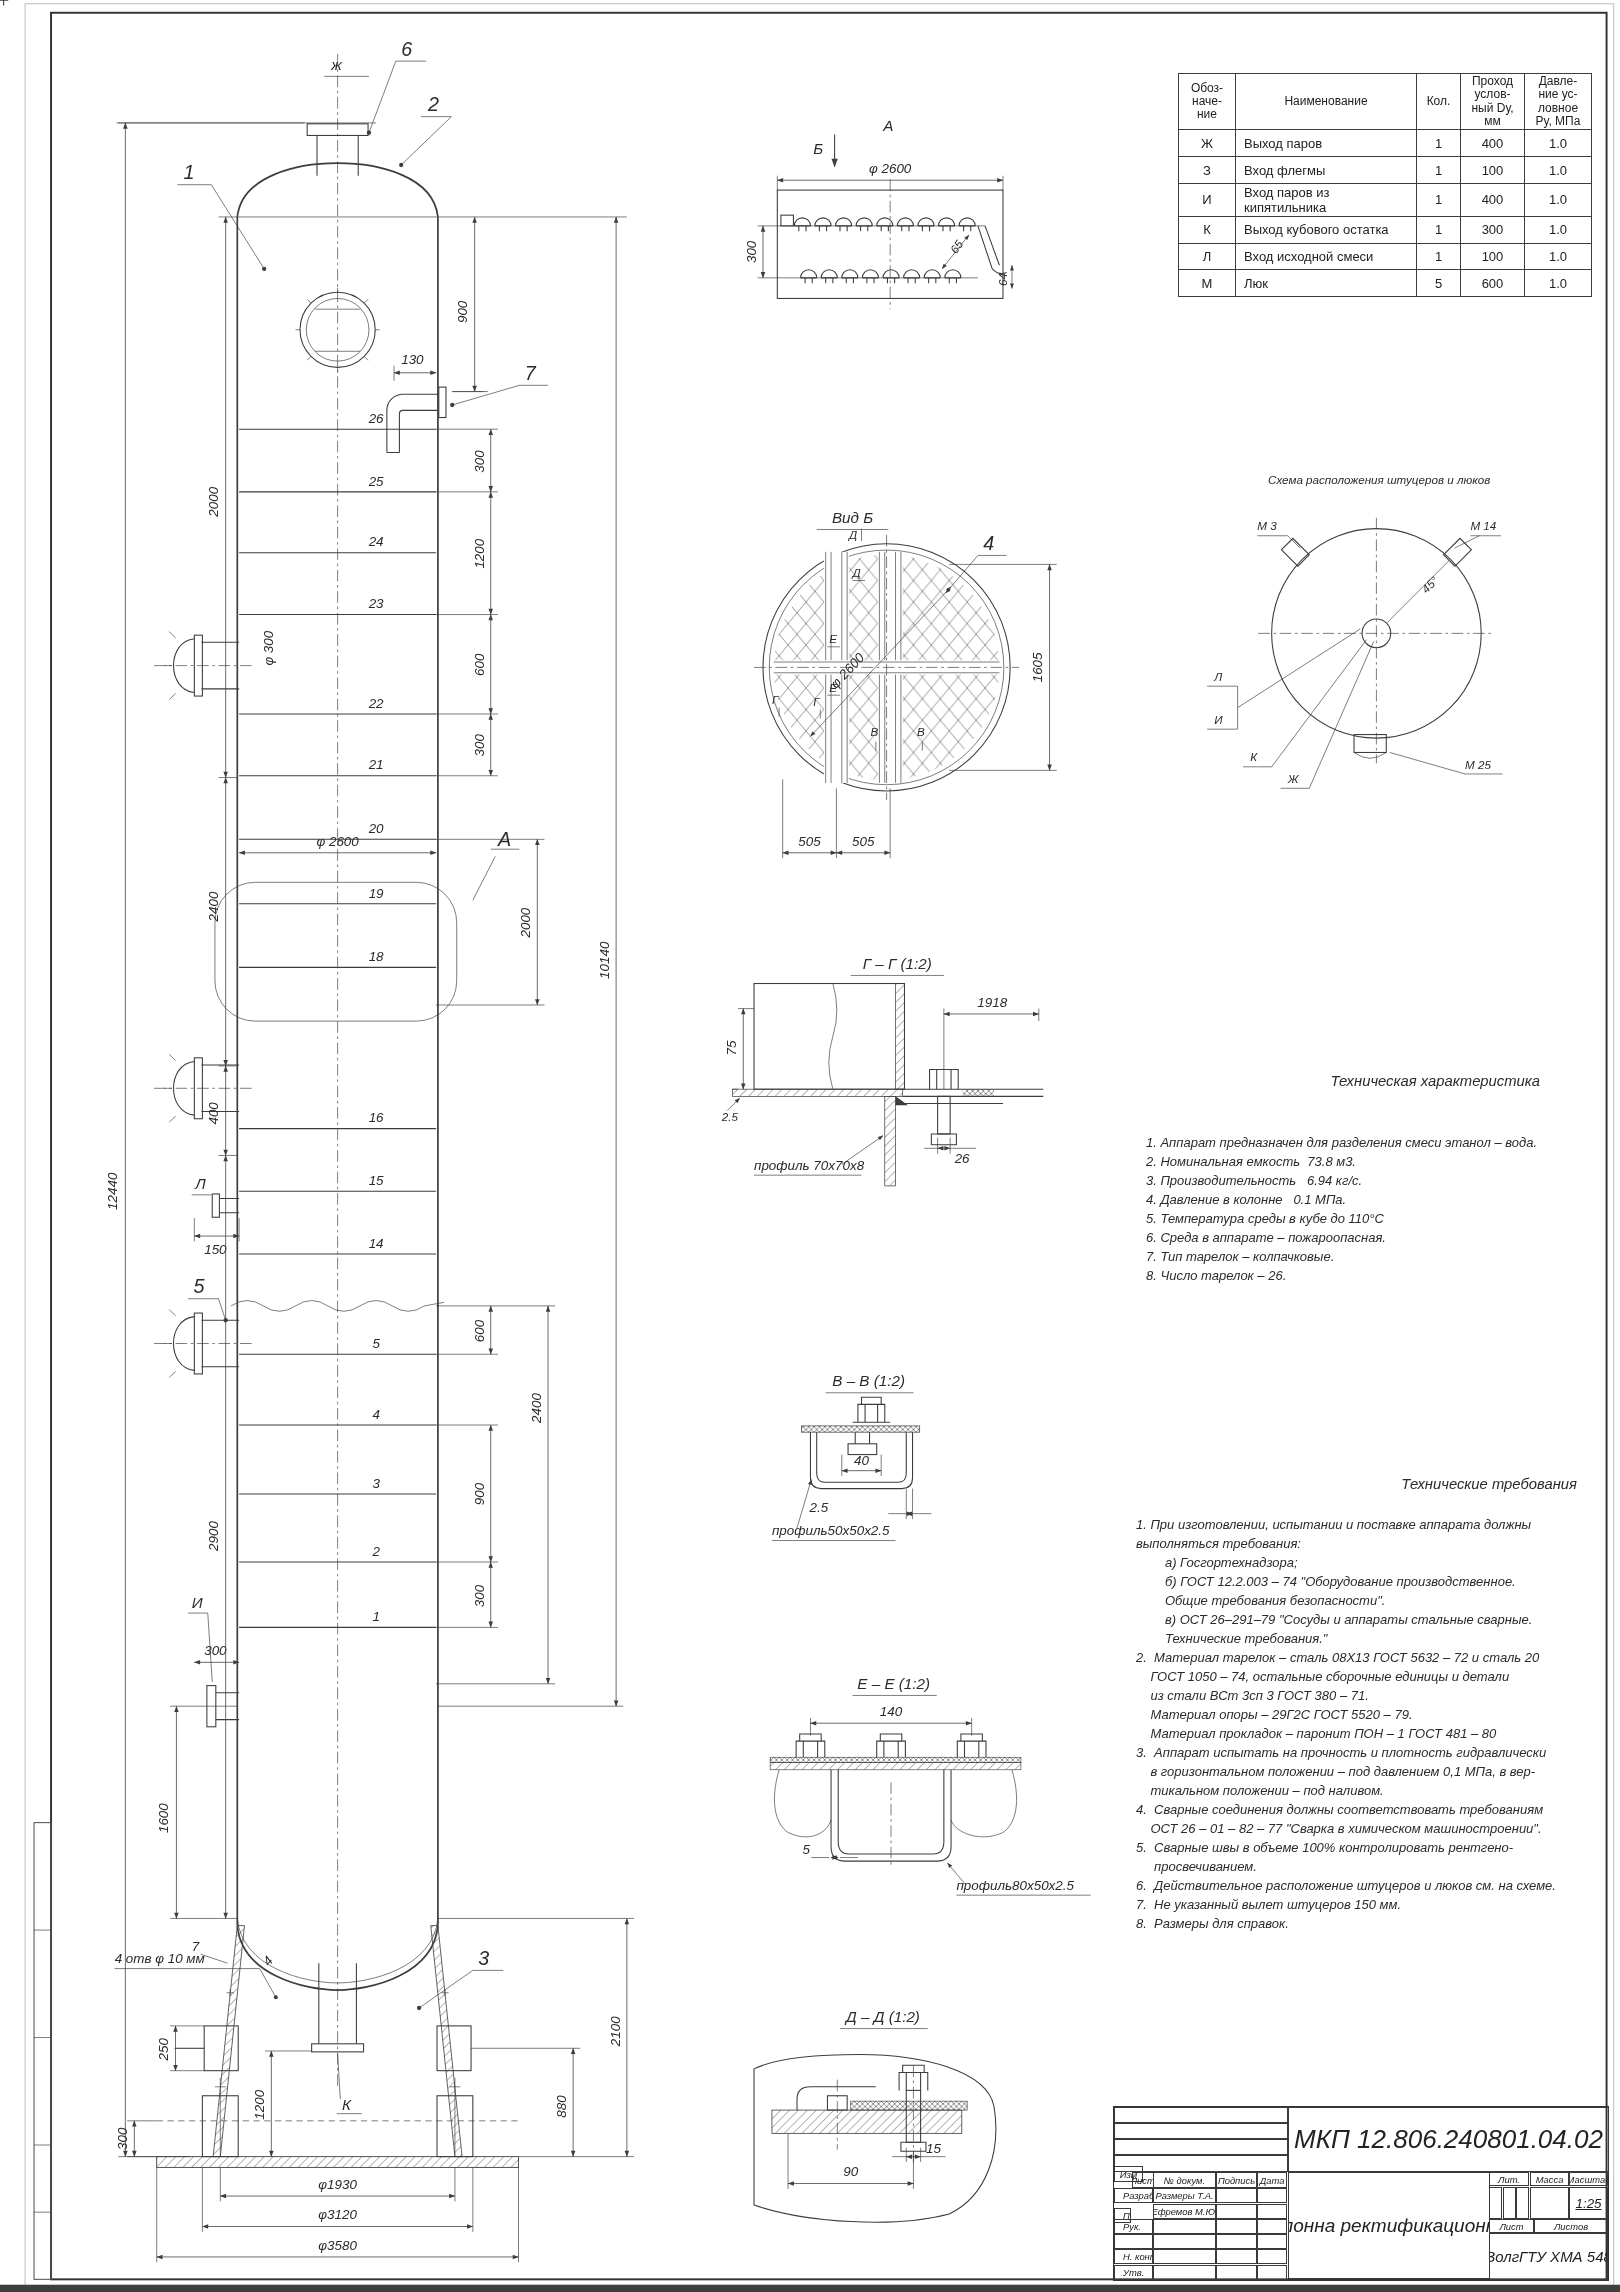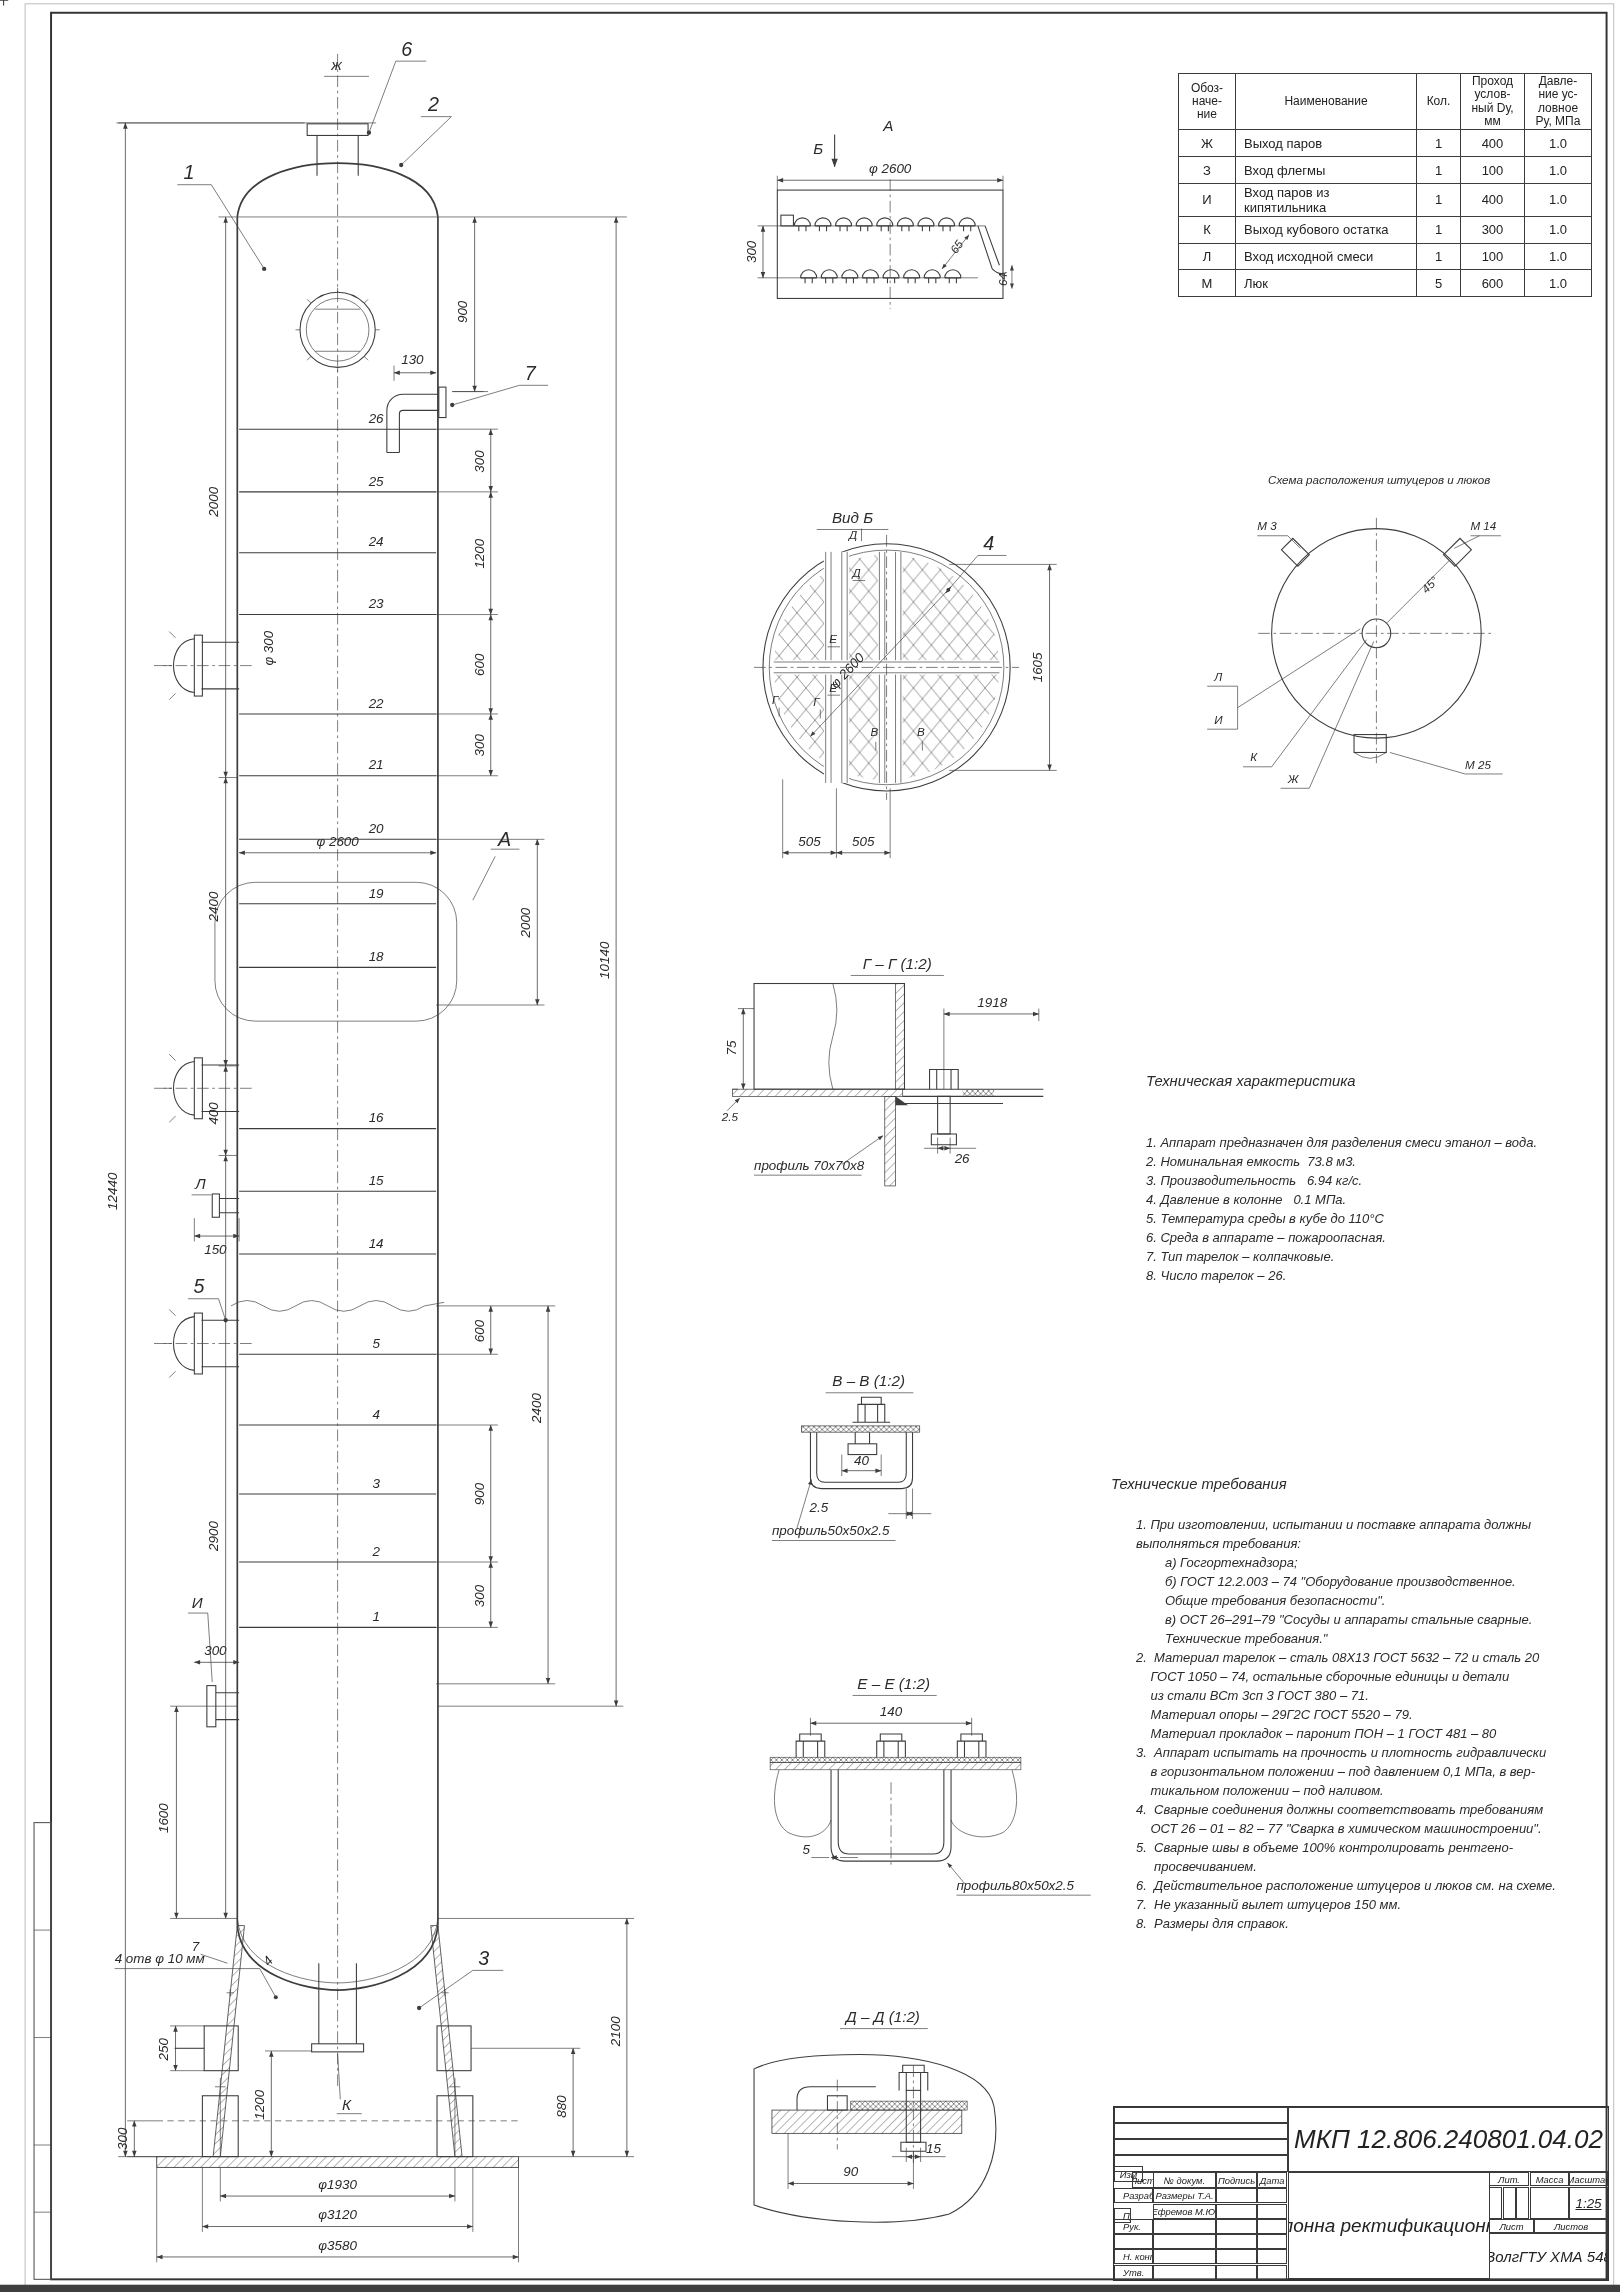--- a/index.html
+++ b/index.html
@@ -18,21 +18,21 @@
   .t17{font-size:17px;}
   .t22{font-size:22px;}
   .mid{text-anchor:middle;}
   
   .abs{position:absolute;box-sizing:border-box;}
   .ntable table{border-collapse:collapse;width:100%;font:13px "Liberation Sans",sans-serif;color:#222;}
   .ntable th,.ntable td{border:1.4px solid #3c3c3c;padding:0.9px 4.5px;text-align:center;font-weight:normal;height:24px;}
   .ntable th{white-space:pre-line;font-size:12px;line-height:13.4px;margin-left:16px;}
   .ntable td.nm{text-align:left;padding-left:8px;}
   .tblock{color:#2b2b2b;}
-  .tb-title{text-align:left;font:italic 14.8px "Liberation Sans",sans-serif;}
+  .tb-title{text-align:right;font:italic 14.8px "Liberation Sans",sans-serif;}
   .tb-items{margin-top:44px;}
   .tline{font:italic 13px "Liberation Sans",sans-serif;line-height:19px;white-space:pre-wrap;}
   
   .stamp{position:absolute;left:1113px;top:2106px;width:494px;height:173px;border:1.8px solid #333;color:#222;}
   .stamp .cell{position:absolute;border:0.9px solid #3a3a3a;box-sizing:border-box;
     font:italic 9.4px "Liberation Sans",sans-serif;display:flex;align-items:center;justify-content:center;
     overflow:hidden;white-space:nowrap;}
   .stamp .left{justify-content:flex-start;padding-left:8px;}
   .stamp .big{font:italic 26px "Liberation Sans",sans-serif;}
   .stamp .nm{font:italic 19px "Liberation Sans",sans-serif;}

